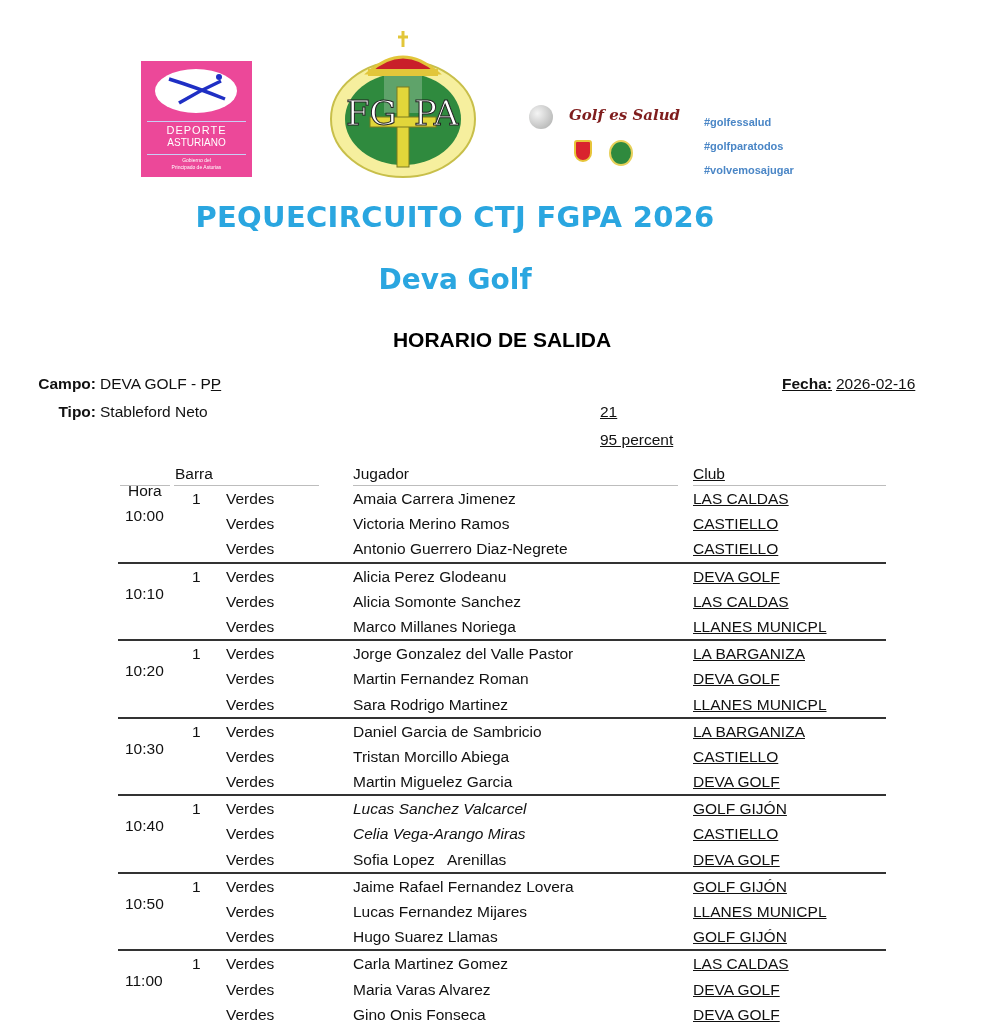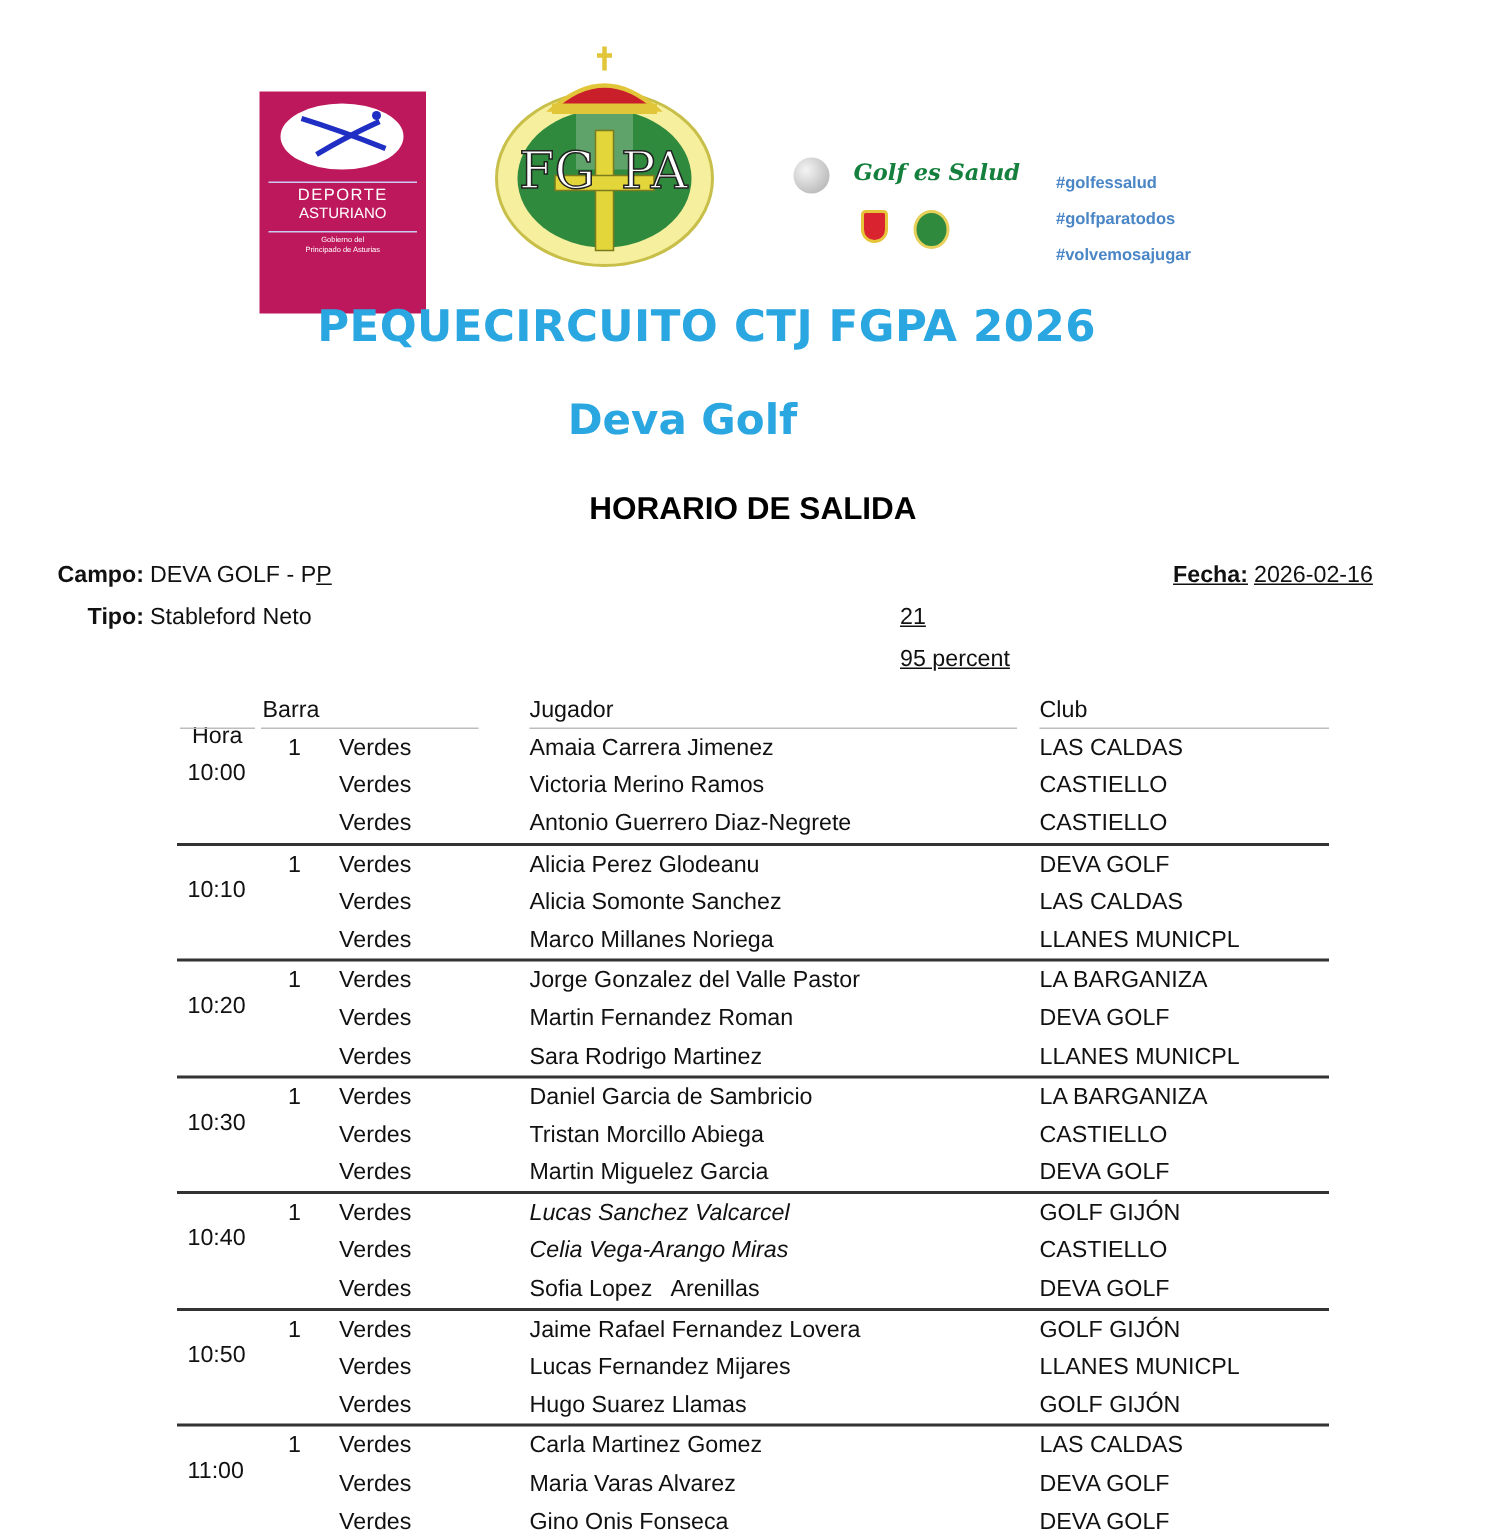--- a/index.html
+++ b/index.html
@@ -1,46 +1,46 @@
 <!DOCTYPE html>
 <html><head>
 <meta charset="utf-8">
 <style>
   html, body { margin: 0; padding: 0; background: #ffffff; }
   body { width: 992px; height: 1023px; position: relative; overflow: hidden;
          font-family: "Liberation Sans", "DejaVu Sans", sans-serif; color: #111; }
 
   
-  .logo-deporte { position: absolute; left: 141px; top: 61px; width: 111px; height: 148px;
-                  background: #be185d; color: #fff; text-align: center; margin-left: 32px; }
+  .logo-deporte { position: absolute; left: 141px; top: 61px; width: 111px; height: 116px;
+                  background: #ec4899; color: #fff; text-align: center; }
   .logo-deporte .ellipse { position: absolute; left: 14px; top: 8px; width: 82px; height: 44px;
                            background: #fff; border-radius: 50%; }
   .logo-deporte .hr1 { position: absolute; left: 6px; right: 6px; top: 60px; height: 1px; background: #c9cdf5; }
   .logo-deporte .hr2 { position: absolute; left: 6px; right: 6px; top: 93px; height: 1px; background: #c9cdf5; }
   .logo-deporte .t1 { position: absolute; left: 0; right: 0; top: 63px; font-size: 11px; letter-spacing: 1px; }
   .logo-deporte .t2 { position: absolute; left: 0; right: 0; top: 76px; font-size: 10px; }
   .logo-deporte .t3 { position: absolute; left: 0; right: 0; top: 96px; font-size: 5px; line-height: 7px; }
 
   .logo-fgpa { position: absolute; left: 328px; top: 27px; width: 150px; height: 152px; }
 
   .golf-salud { position: absolute; left: 527px; top: 102px; width: 175px; height: 70px; }
   .golf-salud .ball { position: absolute; left: 2px; top: 3px; width: 24px; height: 24px; border-radius: 50%;
                       background: radial-gradient(circle at 35% 35%, #f4f4f4, #a9aaa9); }
   .golf-salud .name { position: absolute; left: 42px; top: 4px; font-family: "DejaVu Serif", serif;
-                      font-style: italic; font-weight: bold; color: #15803d; font-size: 15px; }
+                      font-style: italic; font-weight: bold; color: #7f1d1d; font-size: 15px; }
   .golf-salud .shield1 { position: absolute; left: 47px; top: 38px; width: 18px; height: 22px;
                          background: #d9232e; border-radius: 3px 3px 9px 9px; border: 2px solid #e7c53a; box-sizing: border-box; }
   .golf-salud .shield2 { position: absolute; left: 82px; top: 38px; width: 24px; height: 26px;
                          background: #2f8a3e; border-radius: 50%; border: 2px solid #e7d05a; box-sizing: border-box; }
   .hashtags { position: absolute; left: 704px; top: 110px; font-size: 11px; font-weight: bold; color: #4a86c6; line-height: 24px; }
 
   
   .title-main { position: absolute; left: 0; width: 910px; top: 200px; text-align: center;
                 font-size: 29px; font-weight: bold; color: #2aa6e0; letter-spacing: 0.3px;
-                font-family: "DejaVu Sans", sans-serif; padding-left: 16px; }
+                font-family: "DejaVu Sans", sans-serif; }
   .title-sub { position: absolute; left: 0; width: 910px; top: 263px; text-align: center;
                font-size: 28px; font-weight: bold; color: #2aa6e0; font-family: "DejaVu Sans", sans-serif; }
   .title-horario { position: absolute; left: 0; width: 1004px; top: 328px; text-align: center;
                    font-size: 21px; font-weight: bold; color: #000; }
 
   
   .meta { position: absolute; font-size: 15.5px; line-height: 28px; }
   .meta.left { left: 0; top: 370px; width: 400px; }
   .meta.right { left: 600px; top: 370px; width: 318px; text-decoration: underline; }
   .meta .row { display: flex; }
@@ -53,21 +53,21 @@
   .thead { position: relative; height: 24px; }
   .thead span { position: absolute; top: 3px; }
   .thead .ul { position: absolute; top: 23px; height: 1px; background: #bdbdbd; }
   .group { position: relative; border-bottom: 2px solid #333; }
   .r { position: relative; height: 25.2px; }
   .r span { position: absolute; top: 4px; white-space: pre; }
   .c-hora { left: 7px; margin-top: 17px; }
   .c-barra { left: 74px; }
   .c-tee { left: 108px; }
   .c-jug { left: 235px; }
-  .c-club { left: 575px; }
+  .c-club { left: 575px; text-decoration: underline; }
   .it { font-style: italic; }
 </style>
 </head>
 <body>
 
 <div class="logo-deporte">
   <div class="ellipse">
     <svg width="82" height="44" viewBox="0 0 82 44">
       <path d="M14 10 Q40 18 70 30" stroke="#1f2fc4" stroke-width="3.5" fill="none"></path>
       <path d="M24 34 Q44 22 66 12" stroke="#1f2fc4" stroke-width="3.5" fill="none"></path>

